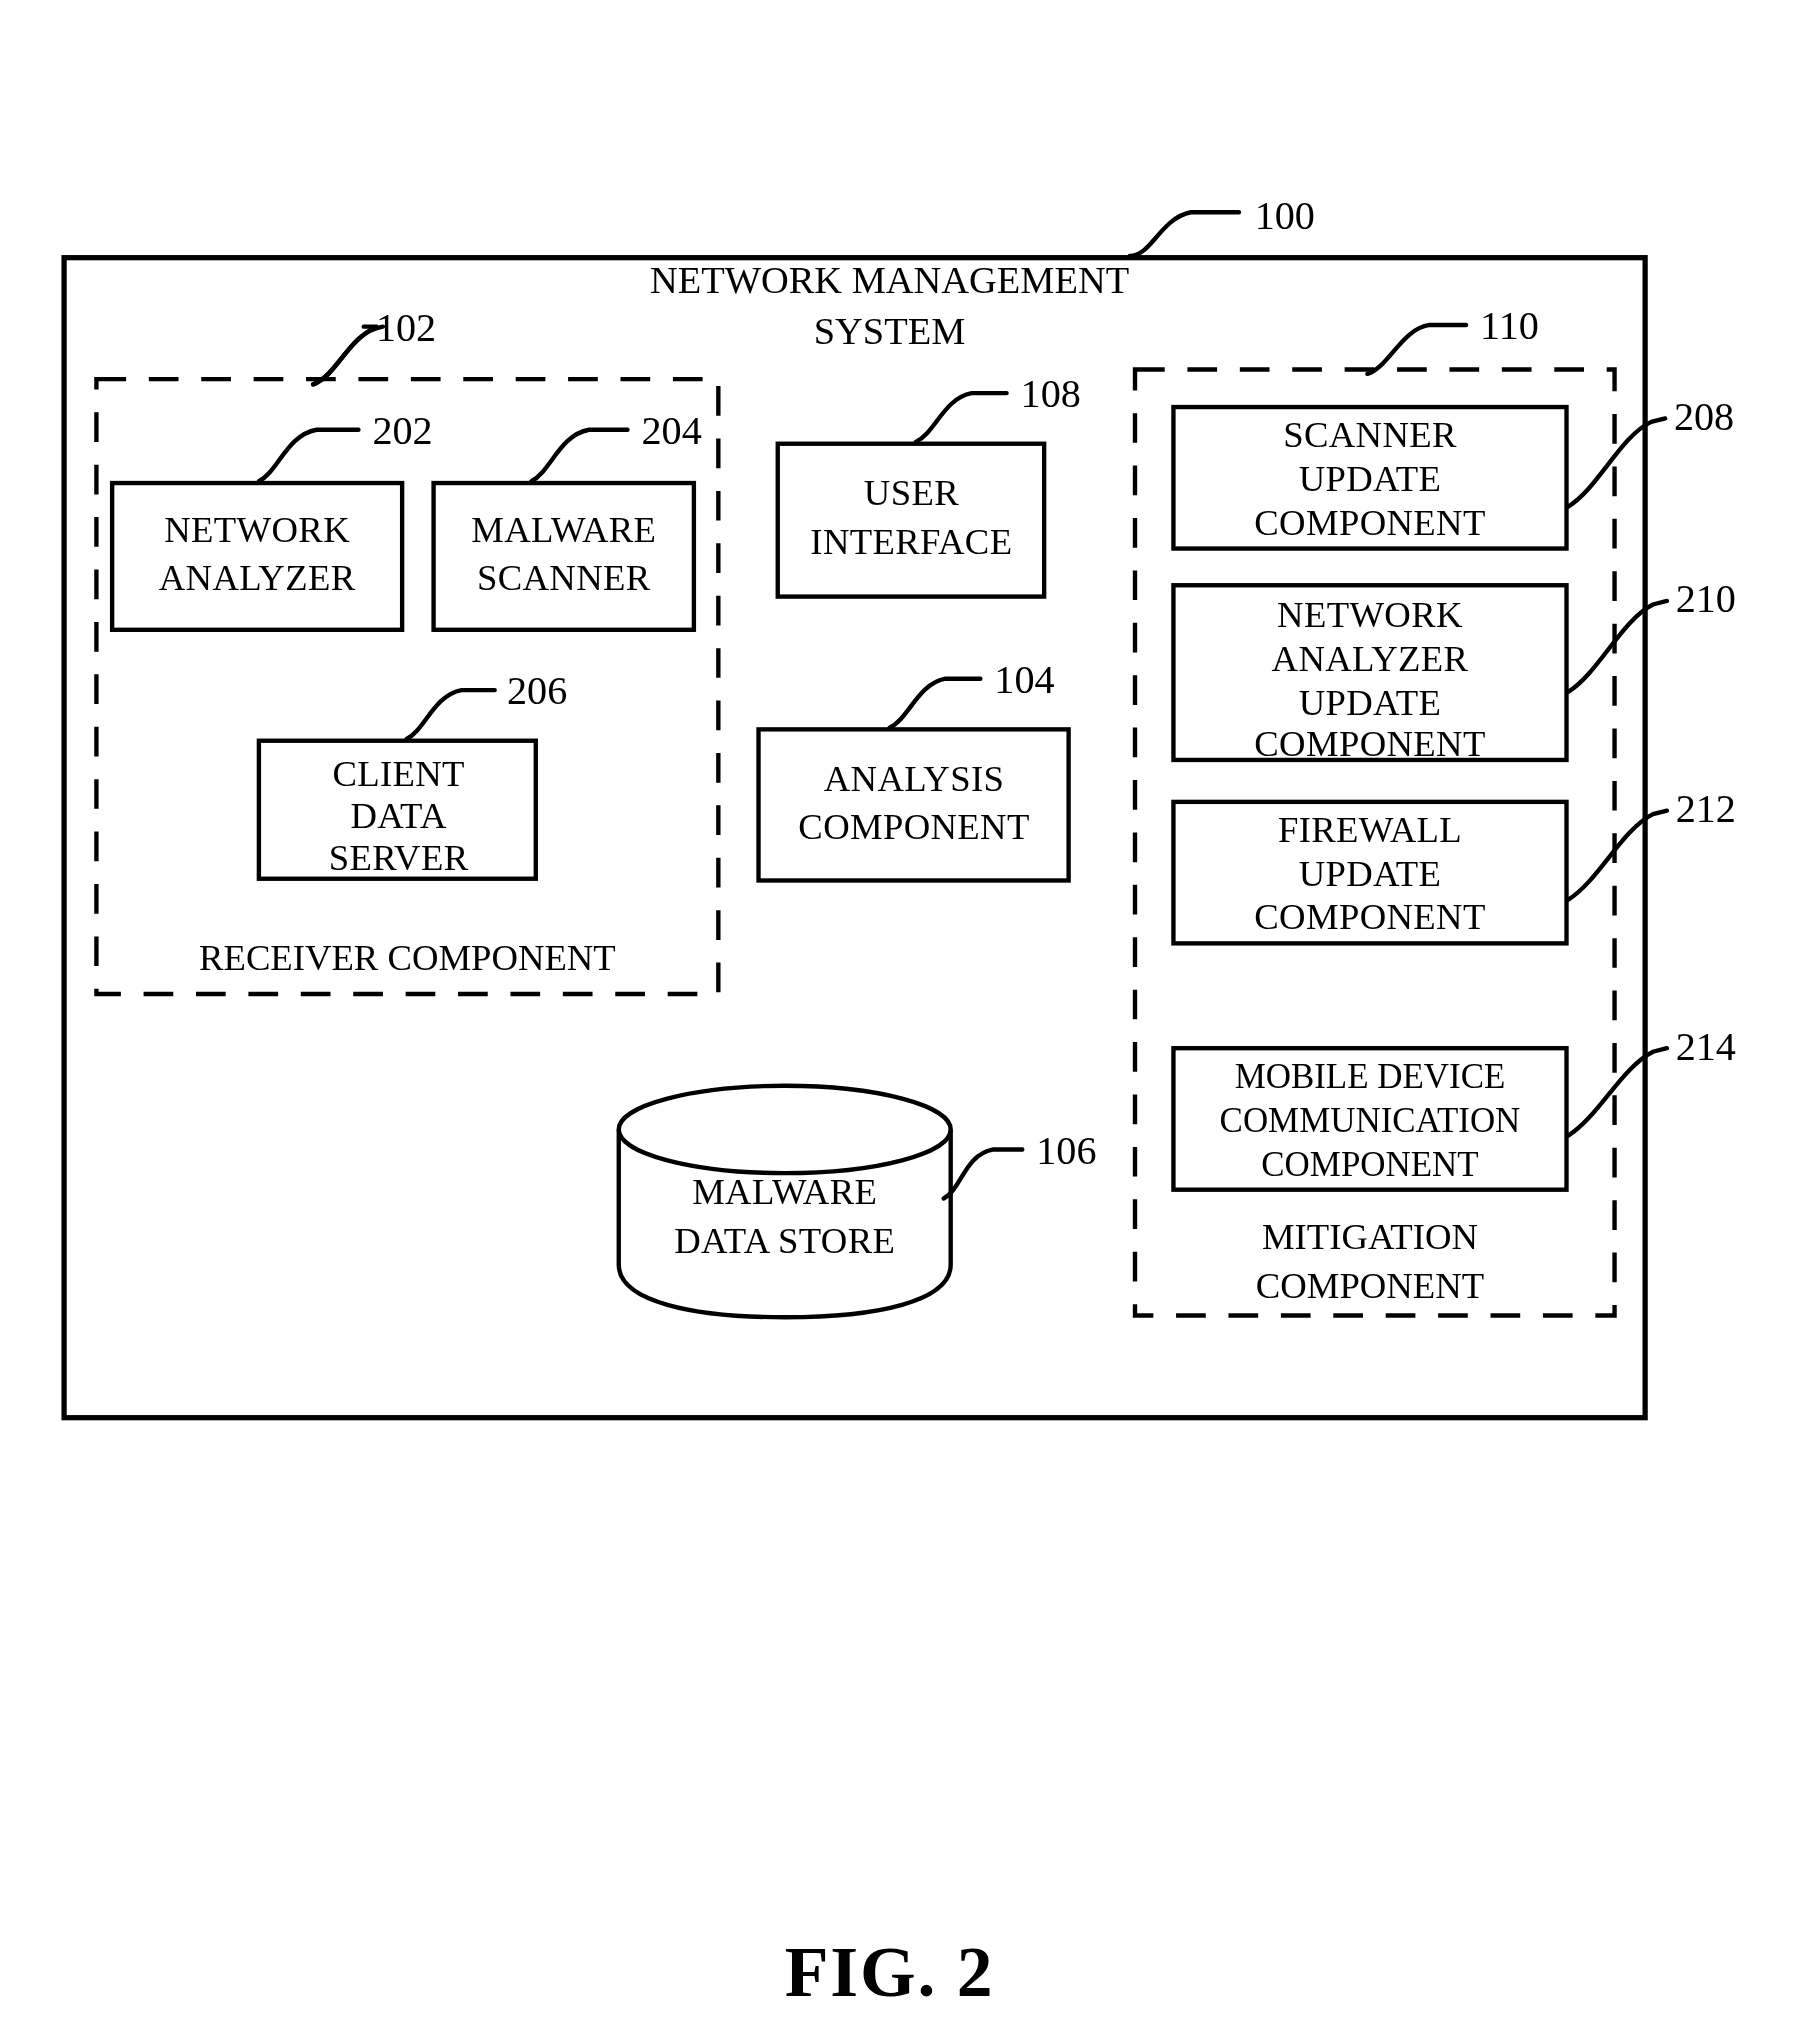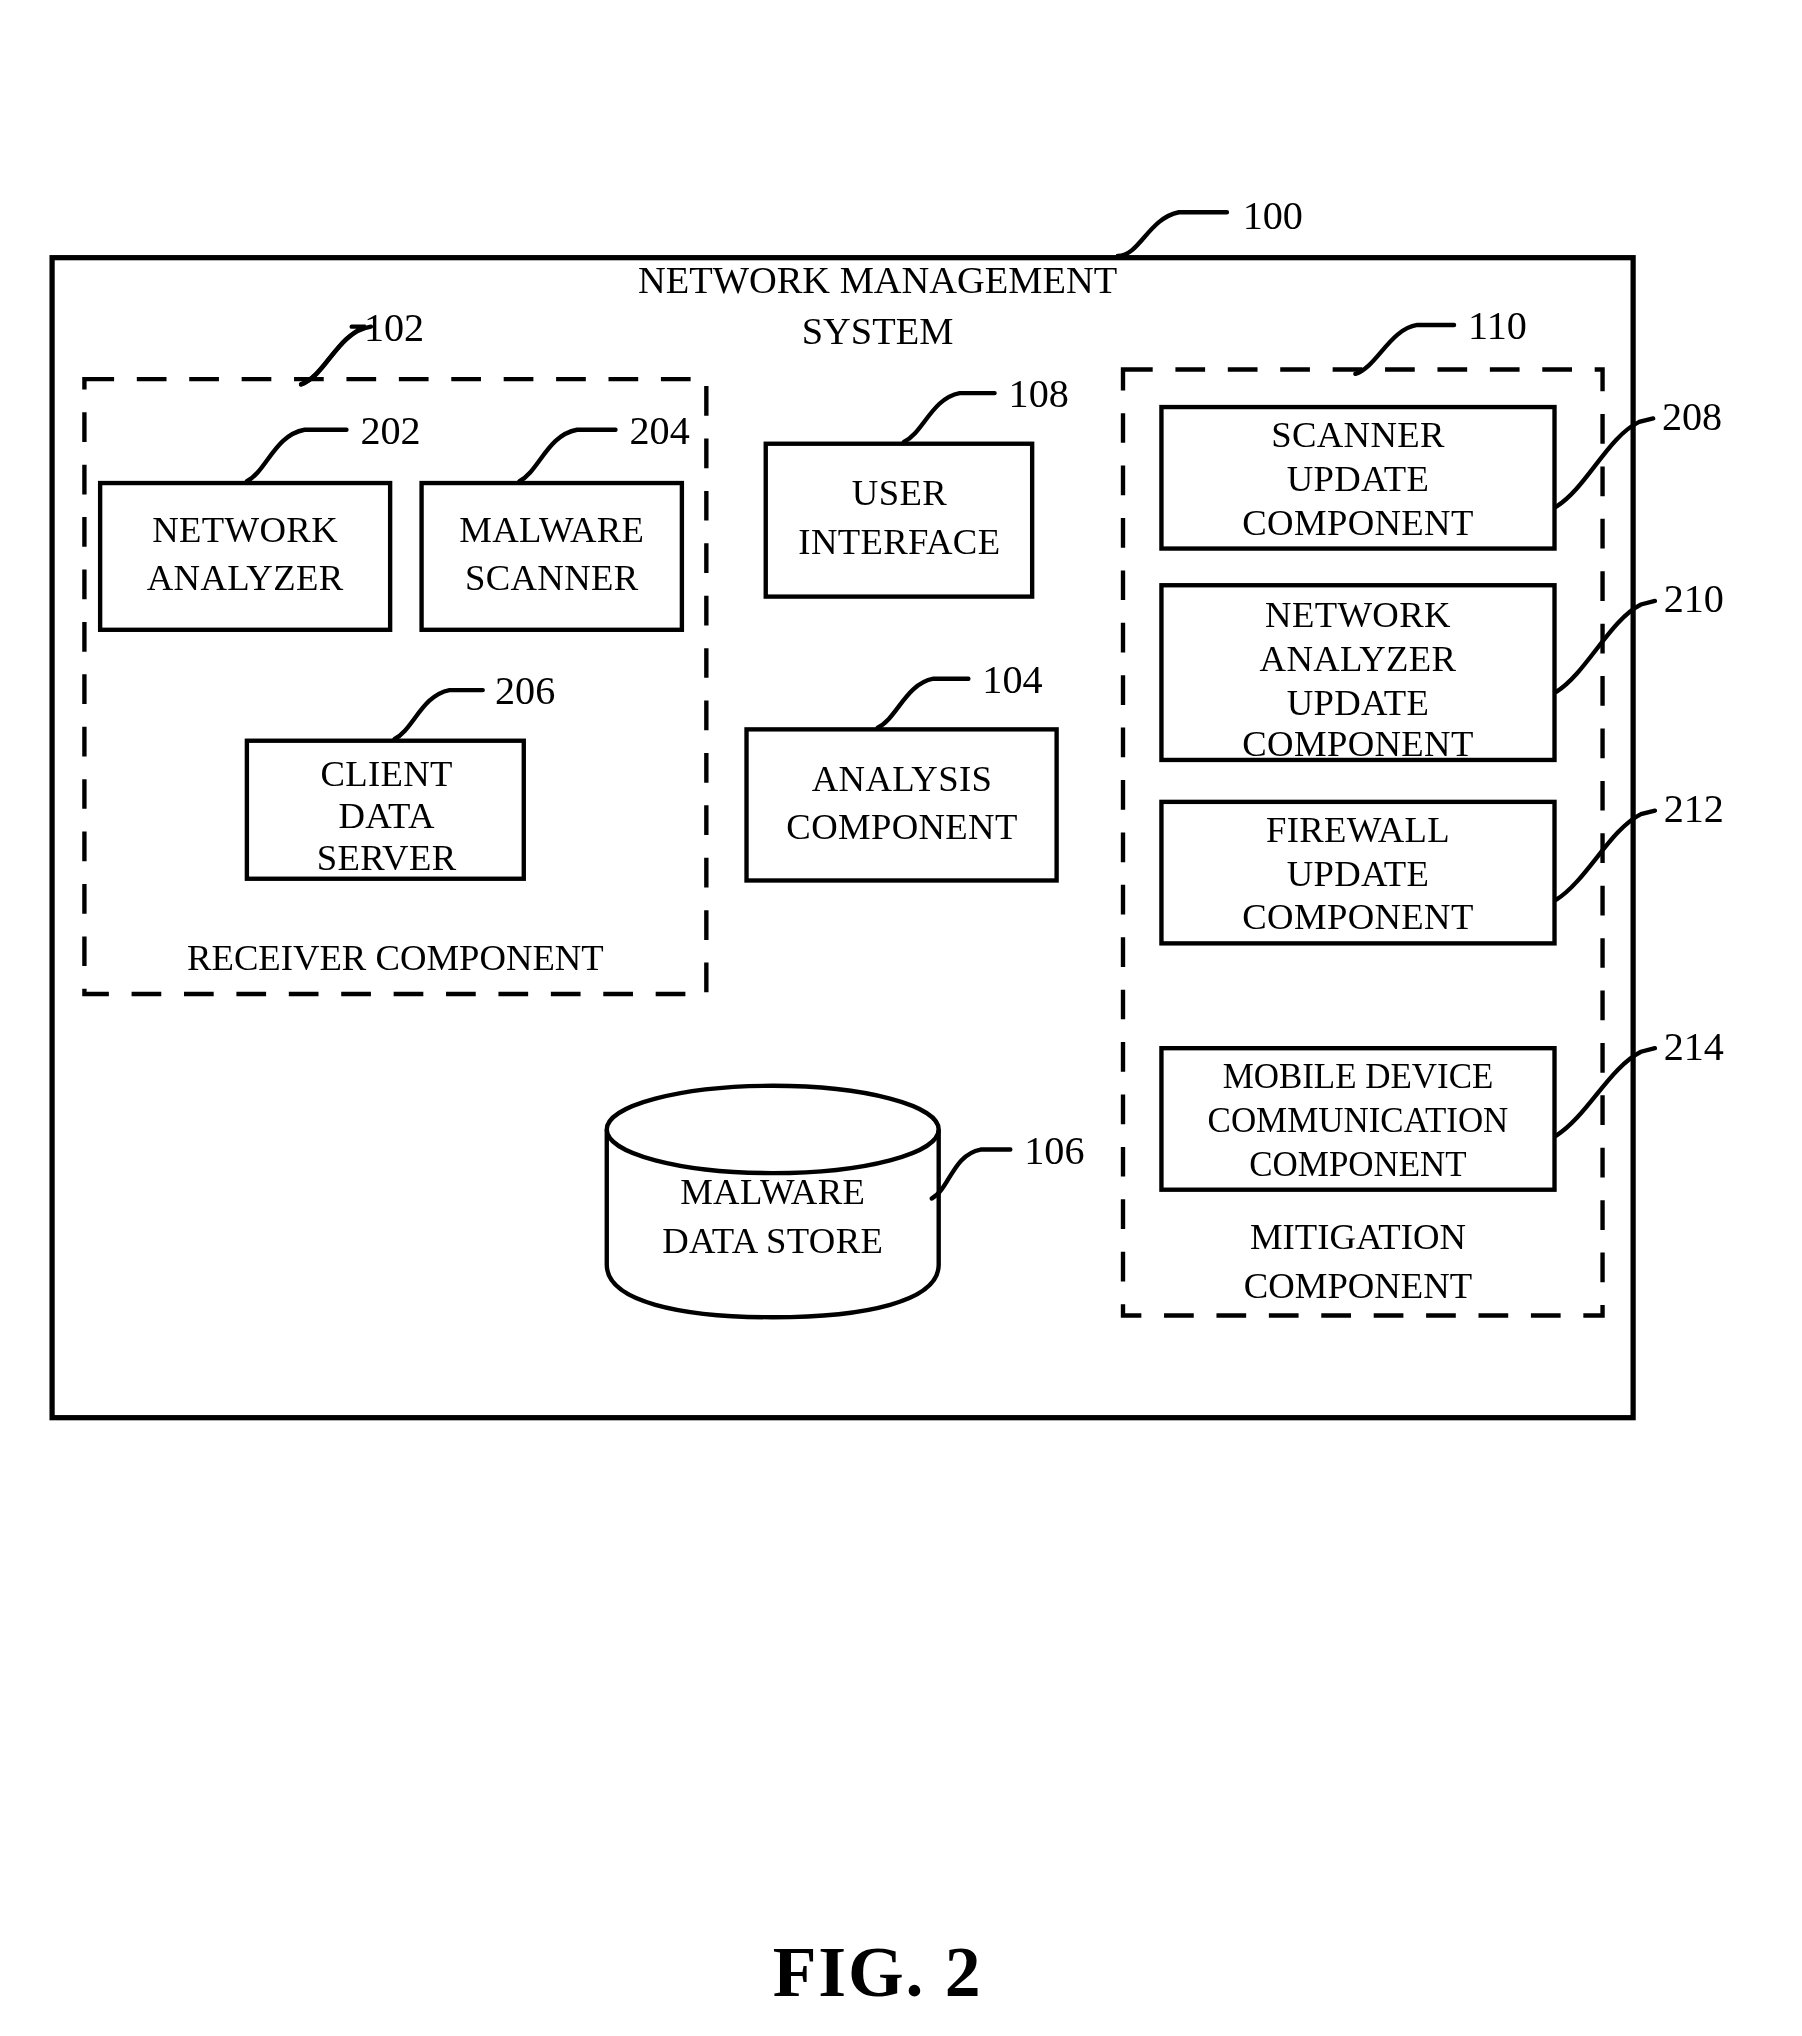--- a/index.html
+++ b/index.html
@@ -9,21 +9,21 @@
   }
   body {
     width: 1803px;
     height: 2037px;
     font-family: "Liberation Serif", "DejaVu Serif", serif;
     position: relative;
     overflow: hidden;
   }
   #figure-root {
     position: absolute;
-    left: 4px;
+    left: 16px;
     top: 0;
     width: 1731px;
     height: 2037px;
   }
   svg { display: block; }
 
   .solid-rect {
     fill: none;
     stroke: #000000;
     stroke-width: 5;

